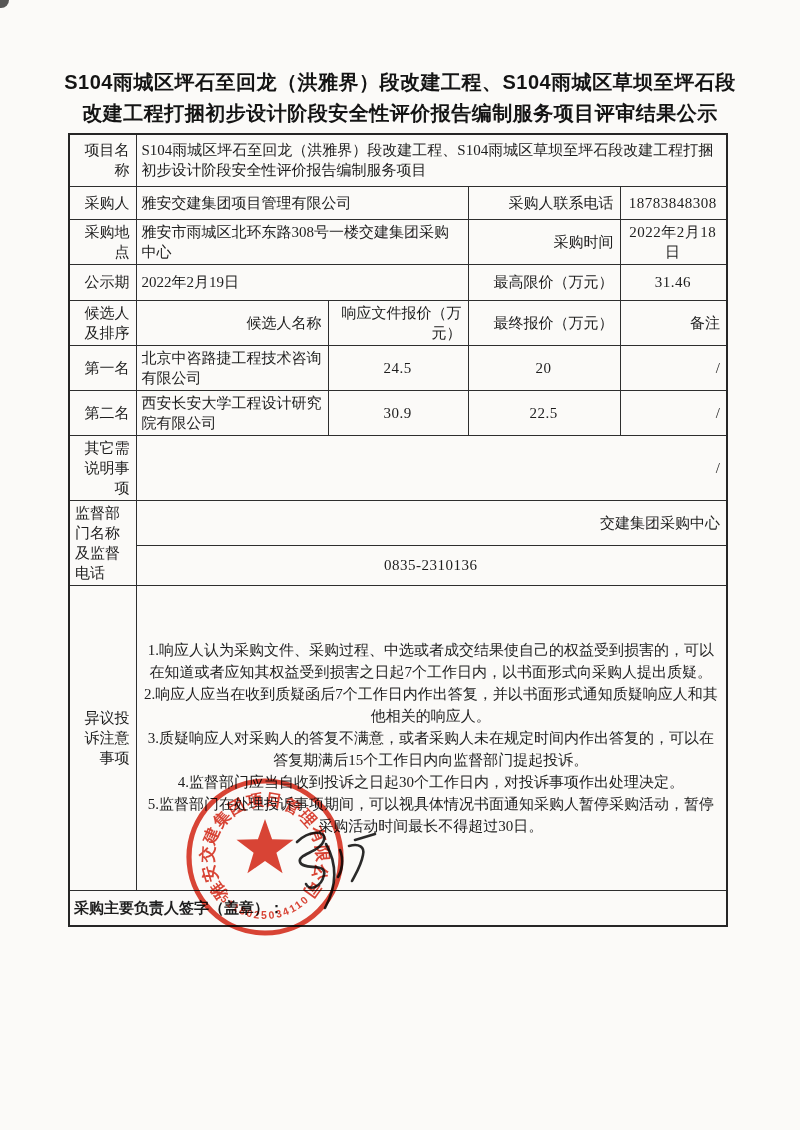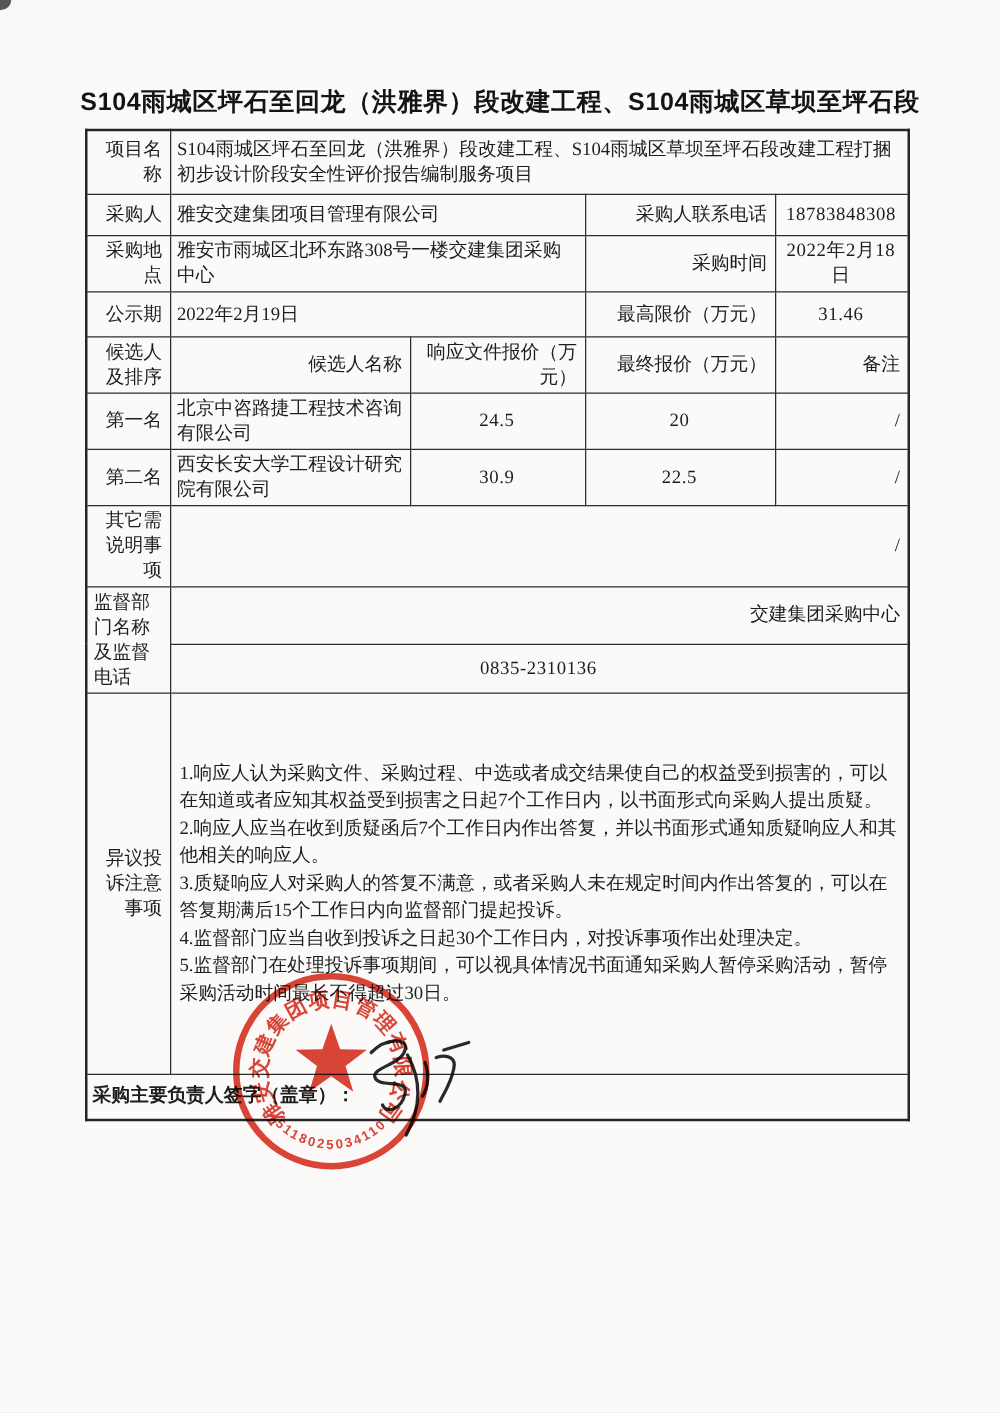--- a/index.html
+++ b/index.html
@@ -51,21 +51,21 @@
   td.lab {
     font-size: 14px;
     line-height: 17.5px;
     padding: 2px 1px 2px 3px;
     text-align: right;
   }
   td.lab-c { text-align: left; padding: 2px 1px; }
   td.c { text-align: right; margin-left: 38px; }
   td.num { text-align: center; letter-spacing: 0.5px; }
   .objection-cell { padding: 4px 8px 4px 7px !important; }
-  .objection-cell .item { line-height: 22px; }
+  .objection-cell .item { line-height: 22px; text-align: center; }
   .sign-cell { padding-left: 4px !important; font-weight: bold; }
   .seal {
     position: absolute;
     left: 170px;
     top: 762px;
     width: 190px;
     height: 190px;
     mix-blend-mode: multiply;
     opacity: 0.92;
   }
@@ -80,20 +80,21 @@
 </style>
 </head>
 <body>
 
 <div class="page">
 
   <div class="corner-artifact"></div>
 
   <div class="title">
     <div>S104雨城区坪石至回龙（洪雅界）段改建工程、S104雨城区草坝至坪石段</div>
+    <div>改建工程打捆初步设计阶段安全性评价报告编制服务项目评审结果公示</div>
   </div>
 
   <table class="doc">
     <colgroup>
       <col style="width:67px">
         <col style="width:192px">
         <col style="width:140px">
         <col style="width:152px">
         <col style="width:107px">
     </colgroup>

